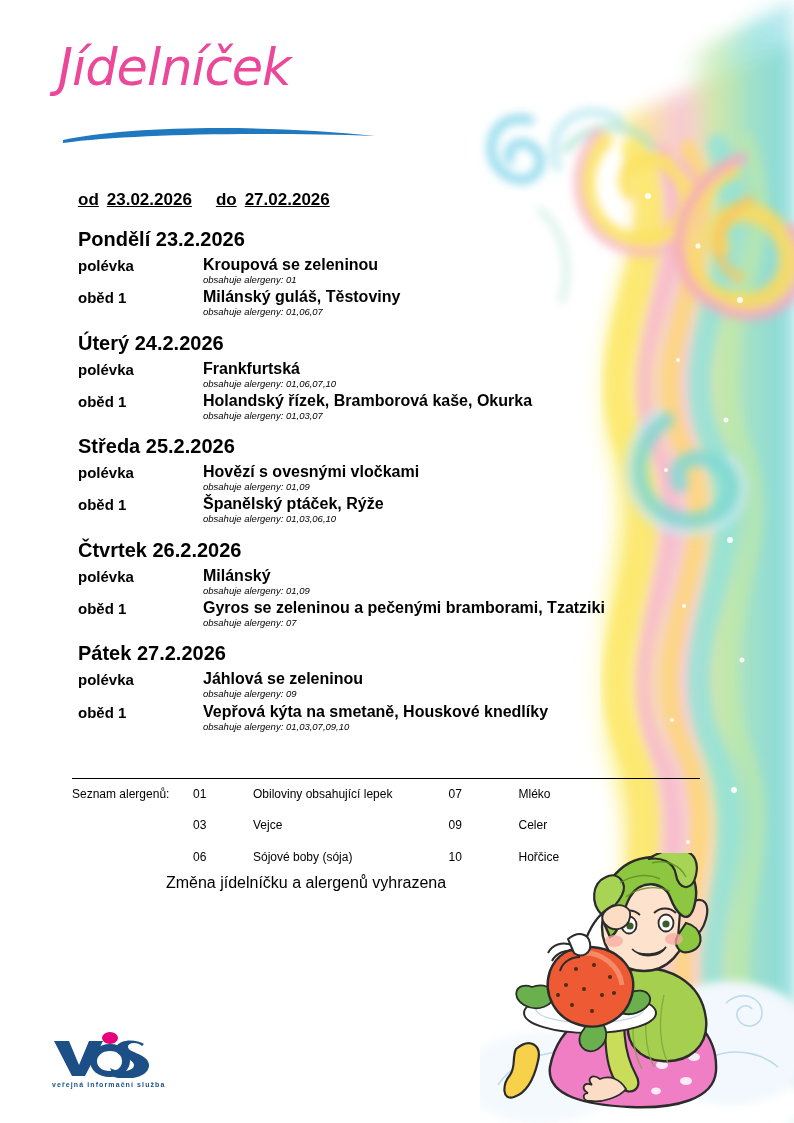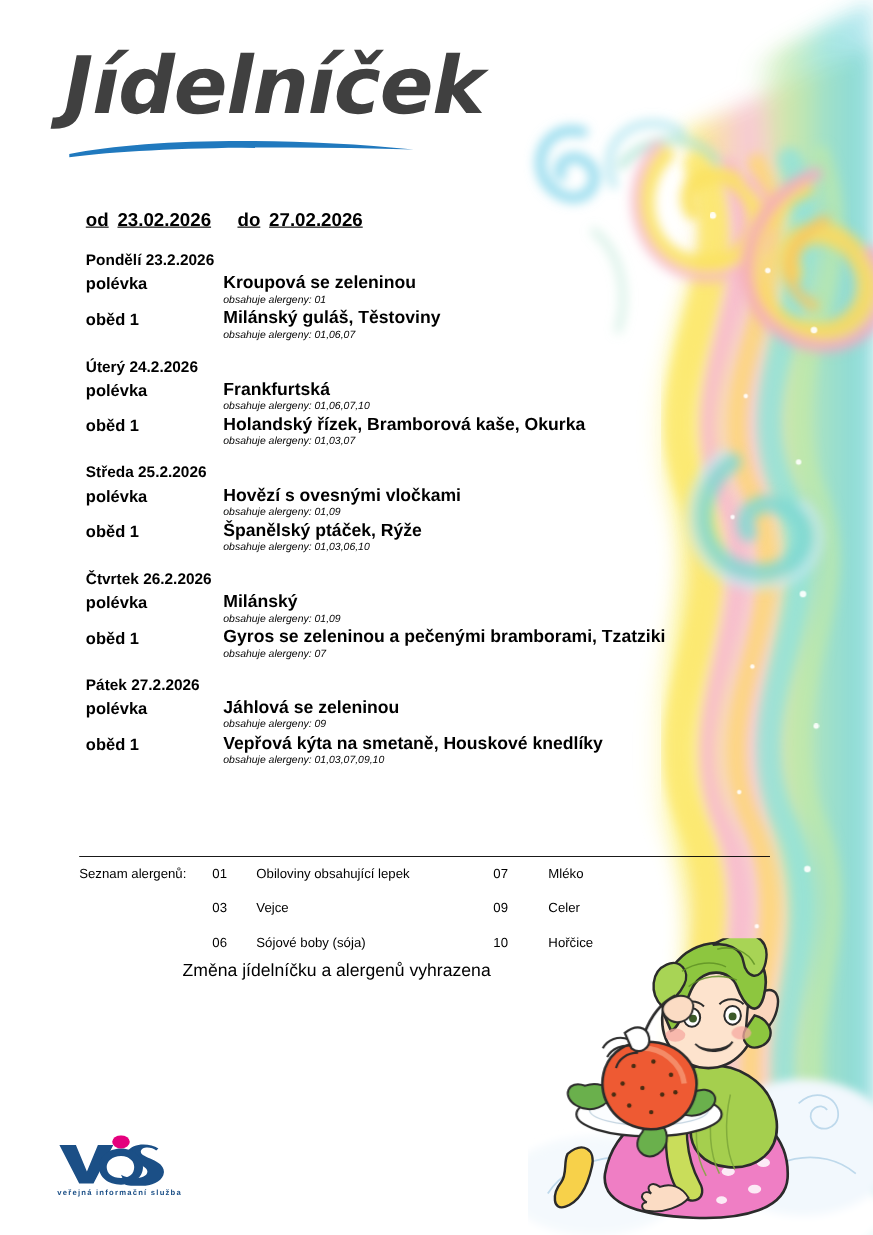--- a/index.html
+++ b/index.html
@@ -37,26 +37,26 @@
   
   #title-block {
     position: absolute;
     left: 58px;
     top: 42px;
     width: 340px;
     height: 110px;
   }
   #title-word {
     font-family: "DejaVu Sans", sans-serif;
-    font-size: 72px;
-    font-weight: bold;
+    font-size: 51px;
+    font-weight: normal;
     font-style: italic;
     letter-spacing: -1px;
     line-height: 1;
-    color: #404040;
+    color: #ec4899;
     white-space: nowrap;
   }
   #title-underline {
     position: absolute;
     left: 2px;
     top: 78px;
     width: 320px;
     height: 26px;
   }
 
@@ -75,21 +75,21 @@
 
   
   #menu {
     position: absolute;
     left: 78px;
     top: 228px;
     width: 630px;
   }
   .day-block { margin-bottom: 14px; }
   .day-heading {
-    font-size: 14px;
+    font-size: 20px;
     font-weight: bold;
     margin-bottom: 5px;
     white-space: nowrap;
   }
   .meal-row {
     display: flex;
     align-items: flex-start;
     margin-bottom: 3px;
   }
   .meal-label {
@@ -129,21 +129,21 @@
   }
   #legend-table {
     display: grid;
     grid-template-columns: 107px 26px 1fr 36px 1fr;
     font-size: 12px;
     line-height: 1.45;
     gap: 14px;
   }
   #legend-title { white-space: nowrap; }
   .legend-code { white-space: nowrap; }
-  .legend-name { white-space: nowrap; }
+  .legend-name { white-space: nowrap; margin-left: 20px; }
   #legend-note {
     text-align: center;
     font-size: 16px;
     margin-top: 8px;
     padding-right: 160px;
     white-space: nowrap;
   }
 
   
   #vis-logo {

